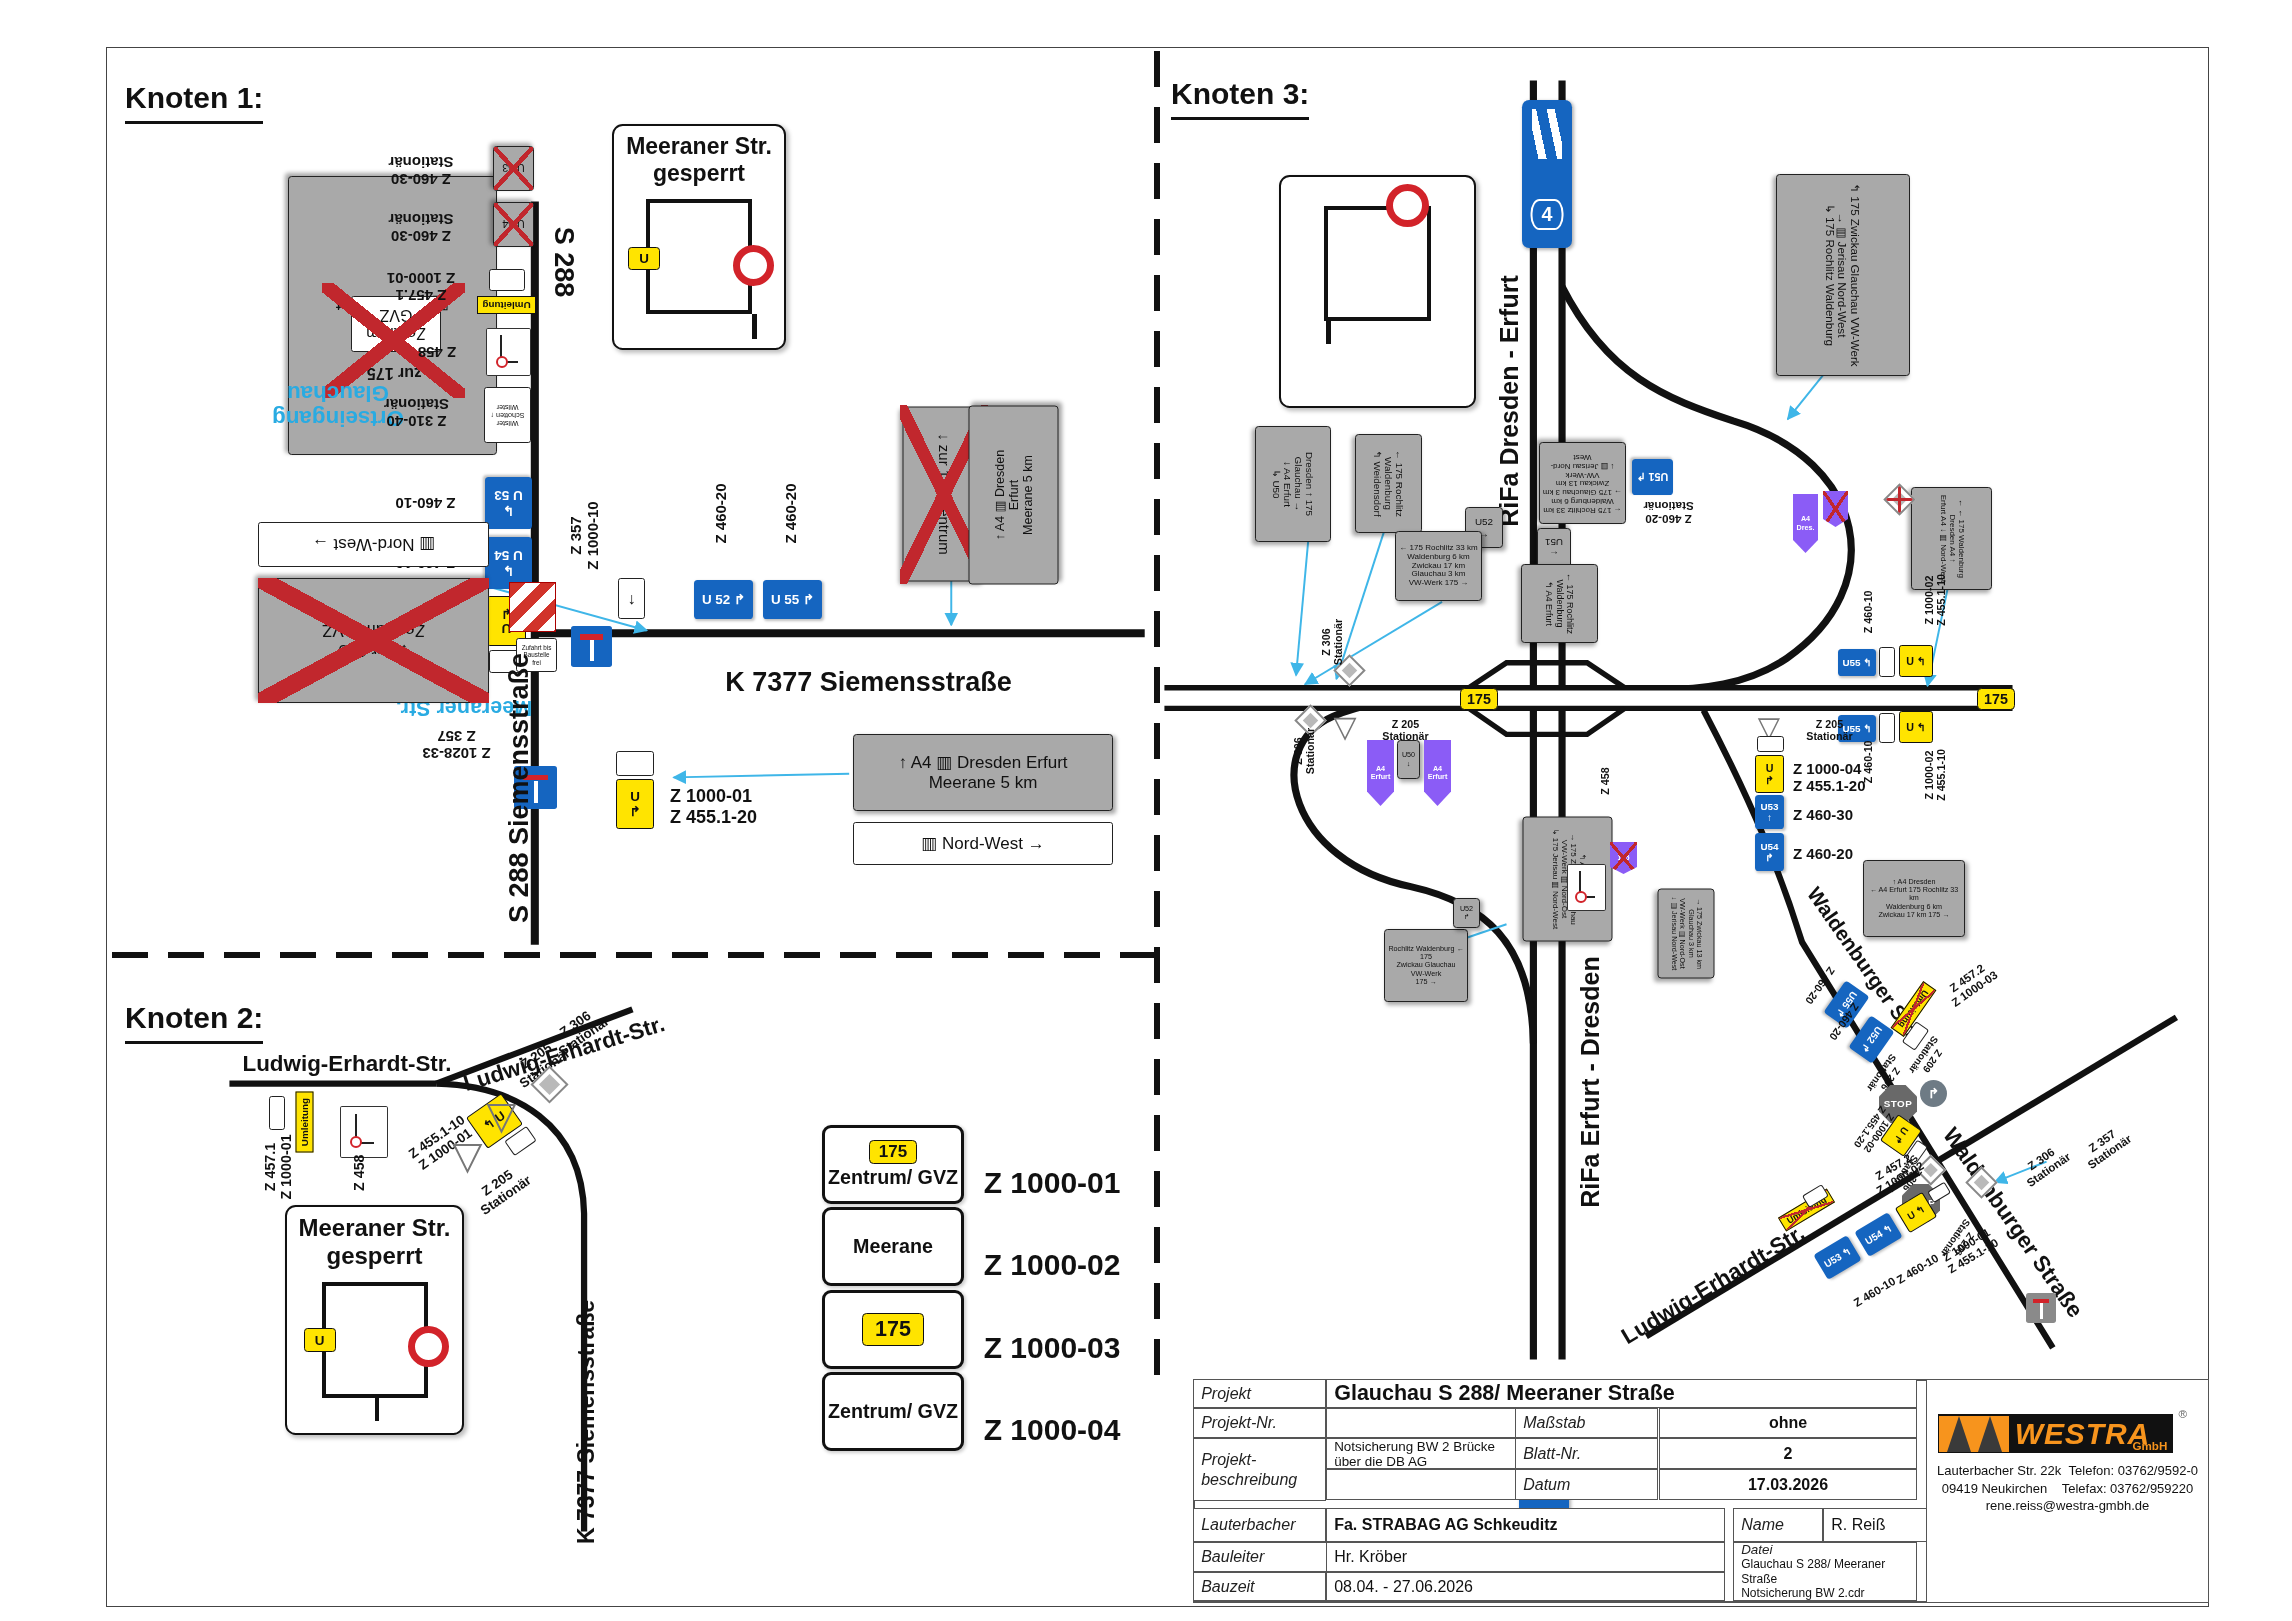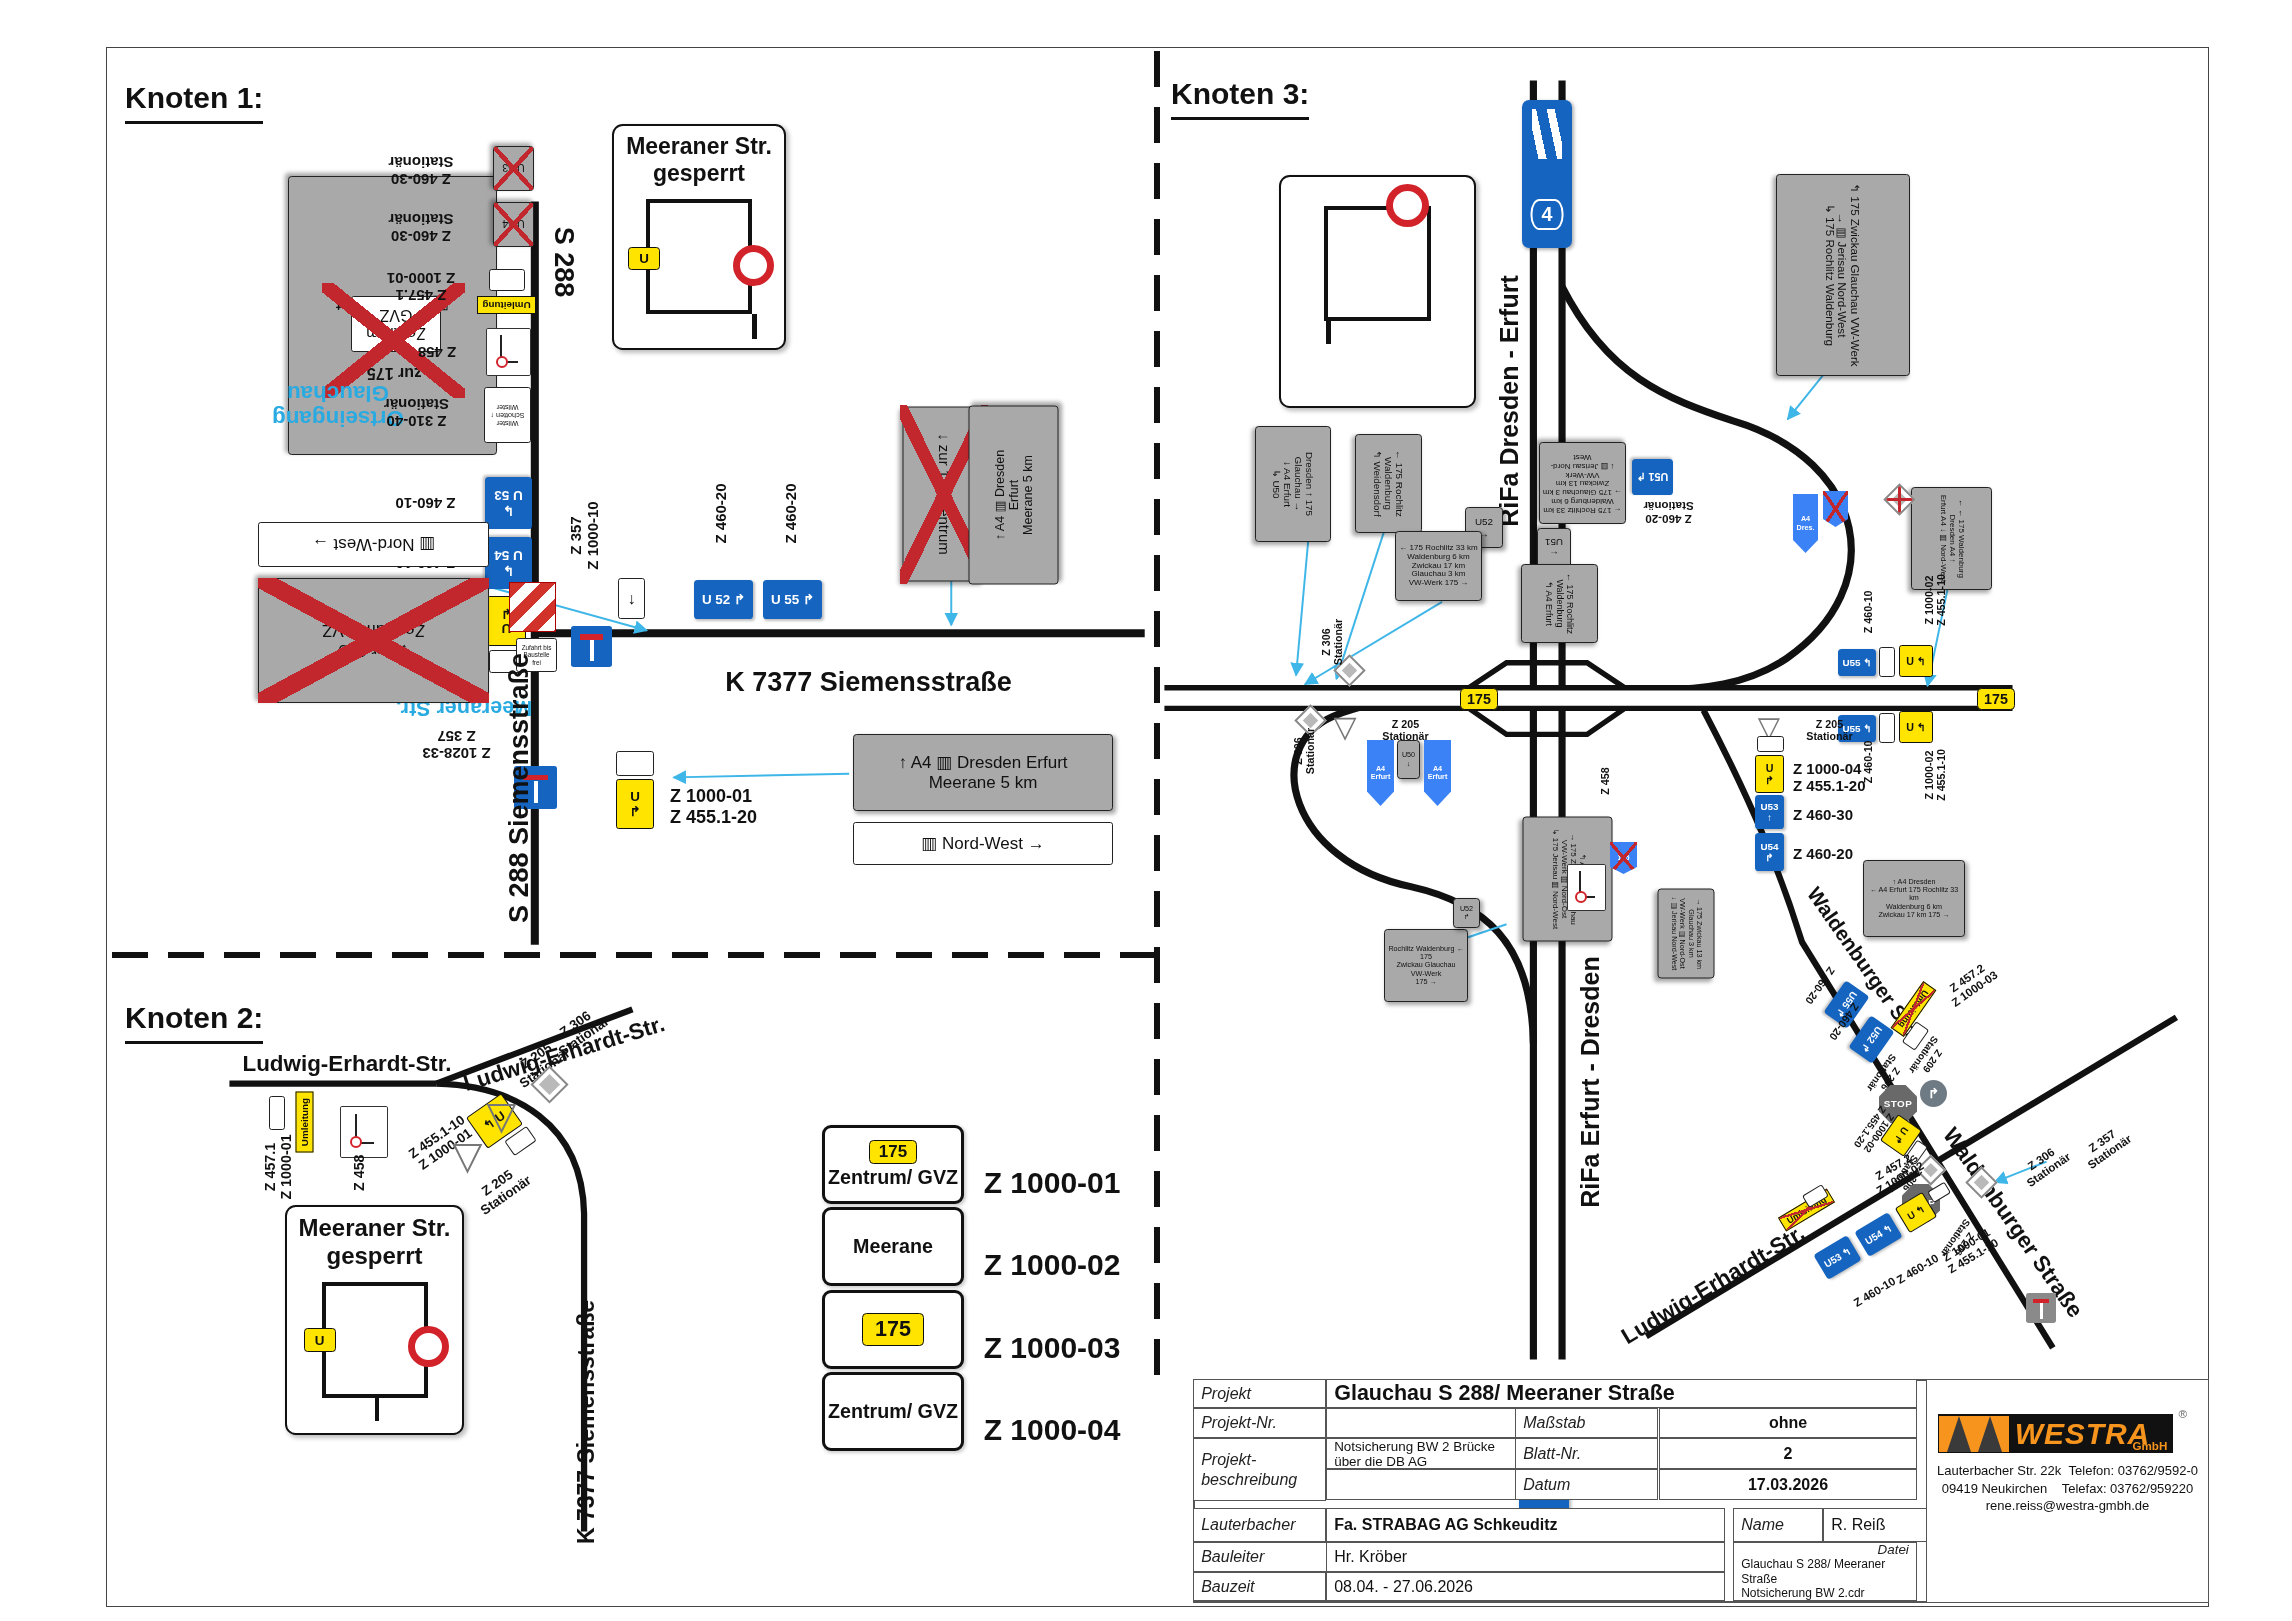--- a/index.html
+++ b/index.html
@@ -20,21 +20,21 @@
   .bl{background:#1565c0;color:#fff;border-radius:3.6px;font-weight:bold;box-shadow:1.8px 1.8px 2.7px rgba(0,0,0,.25);}
   .yw{background:#ffe400;border:1.8px solid #111;color:#111;font-weight:bold;border-radius:2.7px;}
   .gy{background:#a9a9a9;border:1.8px solid #222;color:#111;box-shadow:2.7px 2.7px 4.5px rgba(0,0,0,.35);border-radius:3.6px;padding:2.7px;}
   .wh{background:#fff;border:1.8px solid #222;color:#111;border-radius:2.7px;padding:1.8px;}
   .uml{background:#ffe400;border:1.3px solid #111;color:#111;font-weight:bold;}
   .b175{background:#ffe400;border:1.8px solid #111;border-radius:4.5px;color:#111;font-weight:bold;}
   .tri{color:#777;font-weight:400;line-height:1;}
   .stop{background:#696969;color:#fff;font-weight:bold;letter-spacing:0.4px;
     clip-path:polygon(30% 0,70% 0,100% 30%,100% 70%,70% 100%,30% 100%,0 70%,0 30%);}
   .ca{background:#6e7b85;color:#fff;border-radius:50%;font-weight:bold;}
-  .pen{background:#3b82f6;color:#fff;font-weight:bold;clip-path:polygon(0 0,100% 0,100% 78%,50% 100%,0 78%);}
+  .pen{background:#8b5cf6;color:#fff;font-weight:bold;clip-path:polygon(0 0,100% 0,100% 78%,50% 100%,0 78%);}
   .dia{background:#fff;border:2.7px solid #888;}
   .dia::before{content:"";position:absolute;inset:3.6px;background:#b9b9b9;}
   .hatch{background:repeating-linear-gradient(135deg,#d1332a 0 10.7px,#fff 10.7px 21.5px);border:0.9px solid #a00;}
   .x{background:transparent;}
   .crossed::after,.x::after{content:"";position:absolute;inset:0;pointer-events:none;background:
     linear-gradient(to top right,transparent 46%,#c1272d 46% 54%,transparent 54%),
     linear-gradient(to bottom right,transparent 46%,#c1272d 46% 54%,transparent 54%);}
   .z357{position:relative;background:#1565c0;border-radius:2.7px;}
   .z357::before{content:"";position:absolute;left:46%;top:34%;bottom:14%;width:10%;background:#fff;}
   .z357::after{content:"";position:absolute;left:22%;right:22%;top:20%;height:13%;background:#d2232a;}
@@ -468,21 +468,21 @@
   <div class="tbc tbl" style="left:322px;top:90px;width:143px;height:31px">Datum</div>
   <div class="tbc tbb" style="left:466px;top:90px;width:258px;height:31px;justify-content:center">17.03.2026</div>
   <div class="tbc tbl" style="left:0;top:129px;width:133px;height:34px">Lauterbacher</div>
   <div class="tbc tbb" style="left:133px;top:129px;width:399px;height:34px">Fa. STRABAG AG Schkeuditz</div>
   <div class="tbc tbl" style="left:0;top:163px;width:149px;height:30px">Bauleiter</div>
   <div class="tbc" style="left:133px;top:163px;width:399px;height:30px">Hr. Kröber</div>
   <div class="tbc tbl" style="left:0;top:193px;width:133px;height:29px">Bauzeit</div>
   <div class="tbc" style="left:133px;top:193px;width:399px;height:29px">08.04.  -  27.06.2026</div>
   <div class="tbc tbl" style="left:540px;top:129px;width:90px;height:34px">Name</div>
   <div class="tbc" style="left:630px;top:129px;width:116px;height:34px">R. Reiß</div>
-  <div class="tbc" style="left:540px;top:163px;width:184px;height:59px;flex-direction:column;align-items:flex-end;justify-content:center">
+  <div class="tbc" style="left:540px;top:163px;width:184px;height:59px;flex-direction:column;align-items:flex-start;justify-content:center">
     <span class="tbl" style="font-size:13.4px">Datei</span>
     <span style="font-size:12px;white-space:pre-line;line-height:1.2">Glauchau S 288/ Meeraner Straße
 Notsicherung BW 2.cdr</span>
   </div>
   <div id="logo-panel">
     <div class="logo-black">
       <div class="logo-road"></div>
       <div class="logo-westra">WESTRA</div>
       <div class="logo-gmbh">GmbH</div>
       <div class="logo-reg">®</div>

